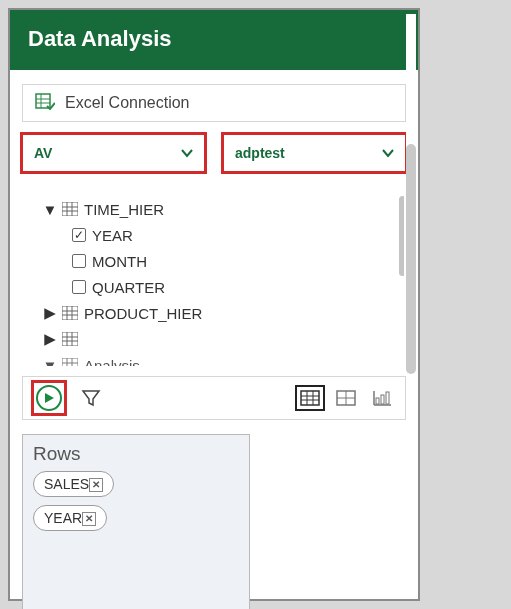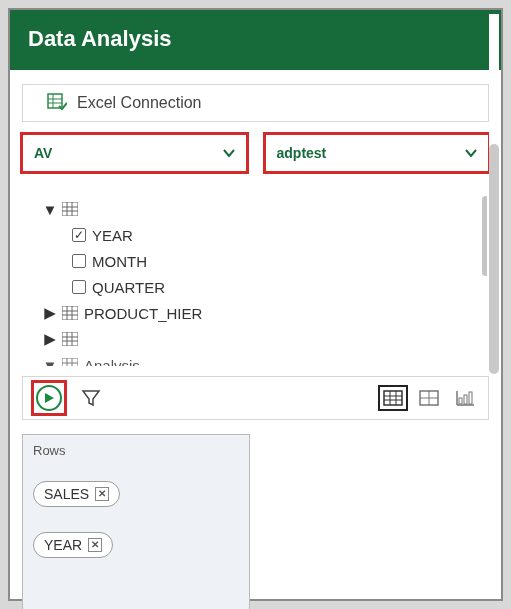--- a/index.html
+++ b/index.html
@@ -8,21 +8,21 @@
     font-family: -apple-system, "Segoe UI", Arial, sans-serif;
     background: #d8d8d8;
     width: 511px;
     height: 609px;
     overflow: hidden;
     position: relative;
   }
   .frame {
     position: absolute;
     left: 8px; top: 8px;
-    width: 495px; height: 593px;
+    width: 412px; height: 593px;
     background: #fff;
     border: 2px solid #8a8a8a;
   }
   .scroll-track {
     position: absolute;
     right: 2px; top: 4px; bottom: 4px;
     width: 10px;
     background: #fff;
   }
   .scroll-thumb {
@@ -39,21 +39,21 @@
     font-size: 22px;
     font-weight: 600;
   }
   .conn-row {
     margin: 14px 12px 8px 12px;
     height: 38px;
     border: 1px solid #d6d6d6;
     background: #fff;
     display: flex;
     align-items: center;
-    padding: 0 24px;
+    padding: 0 12px;
     gap: 10px;
     color: #444;
     font-size: 16px;
   }
   .conn-row svg { flex: 0 0 auto; }
   .select-row {
     margin: 10px 10px 0 10px;
     display: flex;
     gap: 14px;
   }
@@ -163,35 +163,34 @@
   }
   .rows-panel {
     margin: 14px 12px 0 12px;
     width: 228px;
     height: 178px;
     border: 1px solid #b8b8b8;
     background: #eef2f6;
     padding: 8px 10px;
   }
   .rows-title {
-    font-size: 13px;
+    font-size: 19px;
     color: #555;
     margin-bottom: 6px;
   }
   .chip {
     display: inline-flex;
-    align-items: center;
-    gap: 6px;
+    align-items: flex-end;
     background: #fff;
     border: 1px solid #9d9d9d;
     border-radius: 16px;
     padding: 4px 10px;
     font-size: 14px;
     color: #333;
-    margin: 17px 6px 8px 0;
+    margin: 0 6px 8px 0;
   }
   .chip .x {
     width: 14px; height: 14px;
     display: inline-flex; align-items: center; justify-content: center;
     color: #555;
     font-weight: bold;
     border: 1px solid #888;
     font-size: 10px;
     line-height: 1;
   }
@@ -248,20 +247,21 @@
       <span class="caret">▼</span>
       <span class="hicon">
         <svg width="16" height="14" viewBox="0 0 16 14">
             <rect x="0" y="0" width="16" height="14" fill="none" stroke="#666"></rect>
             <line x1="0" y1="5" x2="16" y2="5" stroke="#666"></line>
             <line x1="0" y1="9" x2="16" y2="9" stroke="#666"></line>
             <line x1="5" y1="0" x2="5" y2="14" stroke="#666"></line>
             <line x1="10" y1="0" x2="10" y2="14" stroke="#666"></line>
           </svg>
       </span>
+      <span>TIME_HIER</span>
     </div>
 
     <div class="tree-row indent-2">
       <span class="chk checked"></span>
       <span>YEAR</span>
     </div>
     <div class="tree-row indent-2">
       <span class="chk"></span>
       <span>MONTH</span>
     </div>

